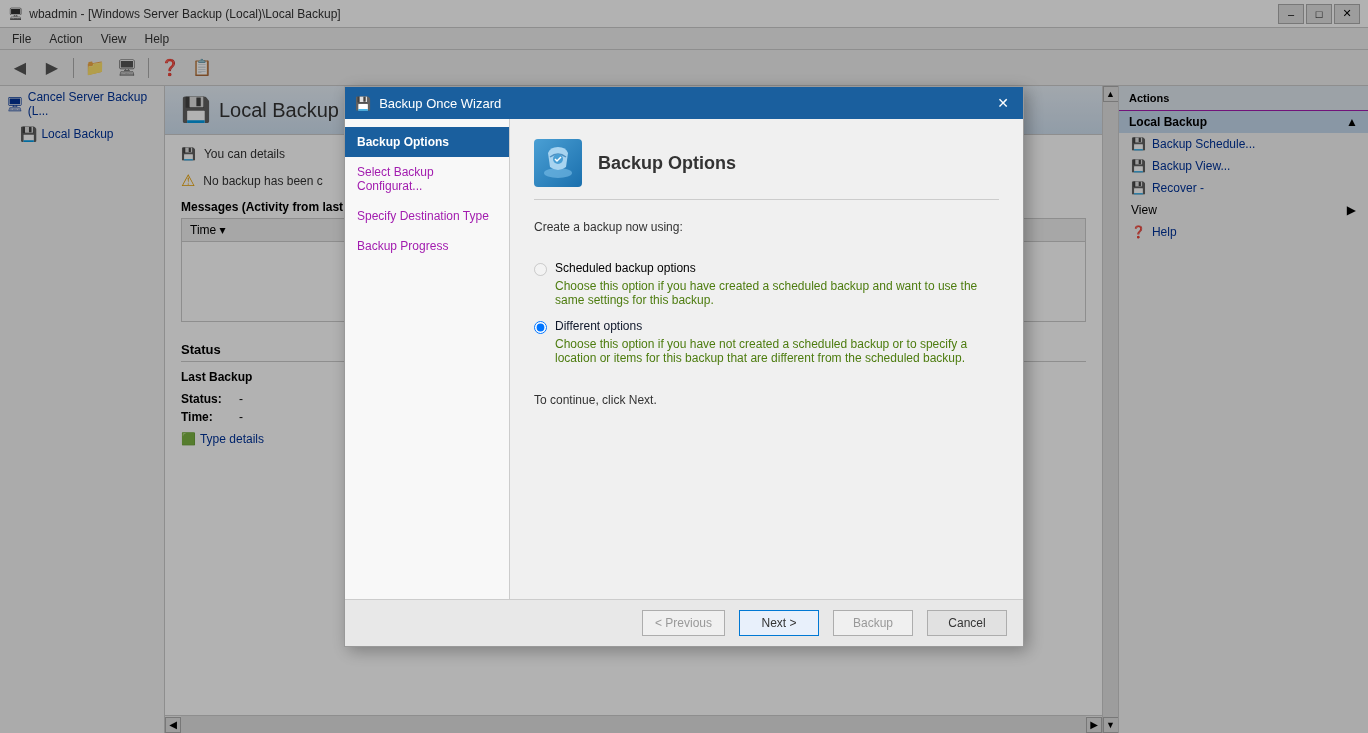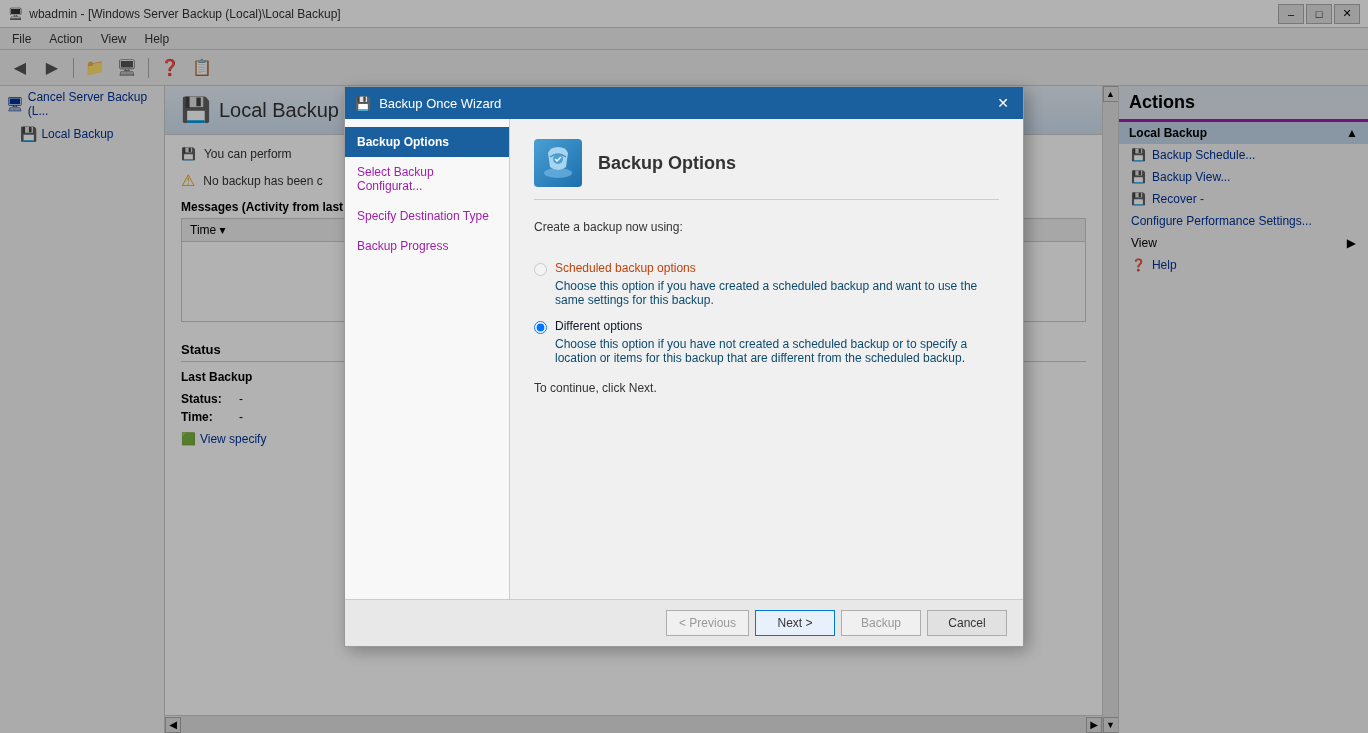--- a/index.html
+++ b/index.html
@@ -122,21 +122,21 @@
     
     .right-panel {
       width: 250px;
       background: #f5f5f5;
       border-left: 1px solid #ccc;
       flex-shrink: 0;
       overflow-y: auto;
     }
     .actions-header {
       background: #e0e8f0; padding: 6px 10px;
-      font-size: 18px; font-weight: bold; border-bottom: 3px solid #a21caf;
+      font-size: 11px; font-weight: bold; border-bottom: 1px solid #a21caf;
     }
     .actions-section-header {
       background: #c5d8ec; padding: 4px 10px;
       font-size: 12px; font-weight: bold;
       display: flex; align-items: center; justify-content: space-between;
     }
     .actions-item {
       display: flex; align-items: center; gap: 6px;
       padding: 4px 12px; cursor: pointer; font-size: 12px; color: #003399;
     }
@@ -197,29 +197,29 @@
       padding-bottom: 12px; border-bottom: 1px solid #ccc;
     }
     .wizard-header-title { font-size: 18px; font-weight: bold; color: #333; }
 
     .wizard-section-label { font-size: 12px; margin-bottom: 27px; color: #333; }
 
     .radio-group { margin: 8px 0; }
     .radio-item { display: flex; align-items: flex-start; gap: 8px; margin-bottom: 12px; }
     .radio-item input[type="radio"] { margin-top: 2px; flex-shrink: 0; }
     .radio-label { font-size: 12px; color: #0f172a; }
-    .radio-label.disabled { color: #c2410c; }
-    .radio-sublabel { font-size: 12px; color: #0c4a6e; margin-top: 4px; padding-left: 0; }
-
-    .continue-text { font-size: 12px; color: #333; margin-top: 16px; }
+    .radio-label.disabled { color: #000000; }
+    .radio-sublabel { font-size: 12px; color: #4d7c0f; margin-top: 4px; padding-left: 0; }
+
+    .continue-text { font-size: 12px; color: #333; margin-top: 28px; }
 
     
     .modal-footer {
       background: #e8e8e8; border-top: 1px solid #ccc;
-      padding: 10px 16px; display: flex; justify-content: flex-end; gap: 6px;
+      padding: 10px 16px; display: flex; justify-content: flex-end; gap: 14px;
     }
     .footer-btn {
       min-width: 80px; height: 26px; padding: 0 12px;
       border: 1px solid #adadad; background: #e1e1e1; cursor: pointer;
       font-size: 12px; color: #333;
     }
     .footer-btn.primary { border-color: #0078d4; background: #e8f0fb; }
     .footer-btn:disabled { color: #999; cursor: default; background: #f0f0f0; }
 
     .modal-icon-img {
@@ -276,21 +276,21 @@
   </div>
 
   <div class="center-area">
     <div class="local-backup-header">
       <span class="icon">💾</span>
       <span>Local Backup</span>
     </div>
     <div class="center-content">
       <div class="info-row">
         <span>💾</span>
-        <span>You can perform</span>
+        <span>You can details</span>
       </div>
       <div class="info-row">
         <span class="warning-icon">⚠</span>
         <span>No backup has been c</span>
       </div>
       <div class="messages-section">
         <div class="messages-label">Messages (Activity from last w</div>
         <table class="messages-table">
           <thead>
             <tr>
@@ -314,21 +314,21 @@
         <div class="status-row">
           <span class="status-key">Status:</span>
           <span>-</span>
         </div>
         <div class="status-row">
           <span class="status-key">Time:</span>
           <span>-</span>
         </div>
         <div class="view-details">
           <span>🟩</span>
-          <span>View specify</span>
+          <span>Type details</span>
         </div>
       </div>
     </div>
 
     <div style="position: absolute; bottom: 0; left: 0; right: 0; display: flex; align-items: center; height: 18px; background: #f0f0f0; border-top: 1px solid #ccc;">
       <button class="scroll-btn">◀</button>
       <div style="flex: 1; background: #e1e1e1; height: 100%;"></div>
       <button class="scroll-btn">▶</button>
     </div>
   </div>
@@ -349,23 +349,20 @@
       <span>💾</span>
       <span>Backup Schedule...</span>
     </div>
     <div class="actions-item">
       <span>💾</span>
       <span>Backup View...</span>
     </div>
     <div class="actions-item">
       <span>💾</span>
       <span>Recover -</span>
-    </div>
-    <div class="actions-item-plain">
-      <span>Configure Performance Settings...</span>
     </div>
     <div class="view-row">
       <span>View</span>
       <span>▶</span>
     </div>
     <div class="help-item">
       <span>❓</span>
       <span>Help</span>
     </div>
   </div>

